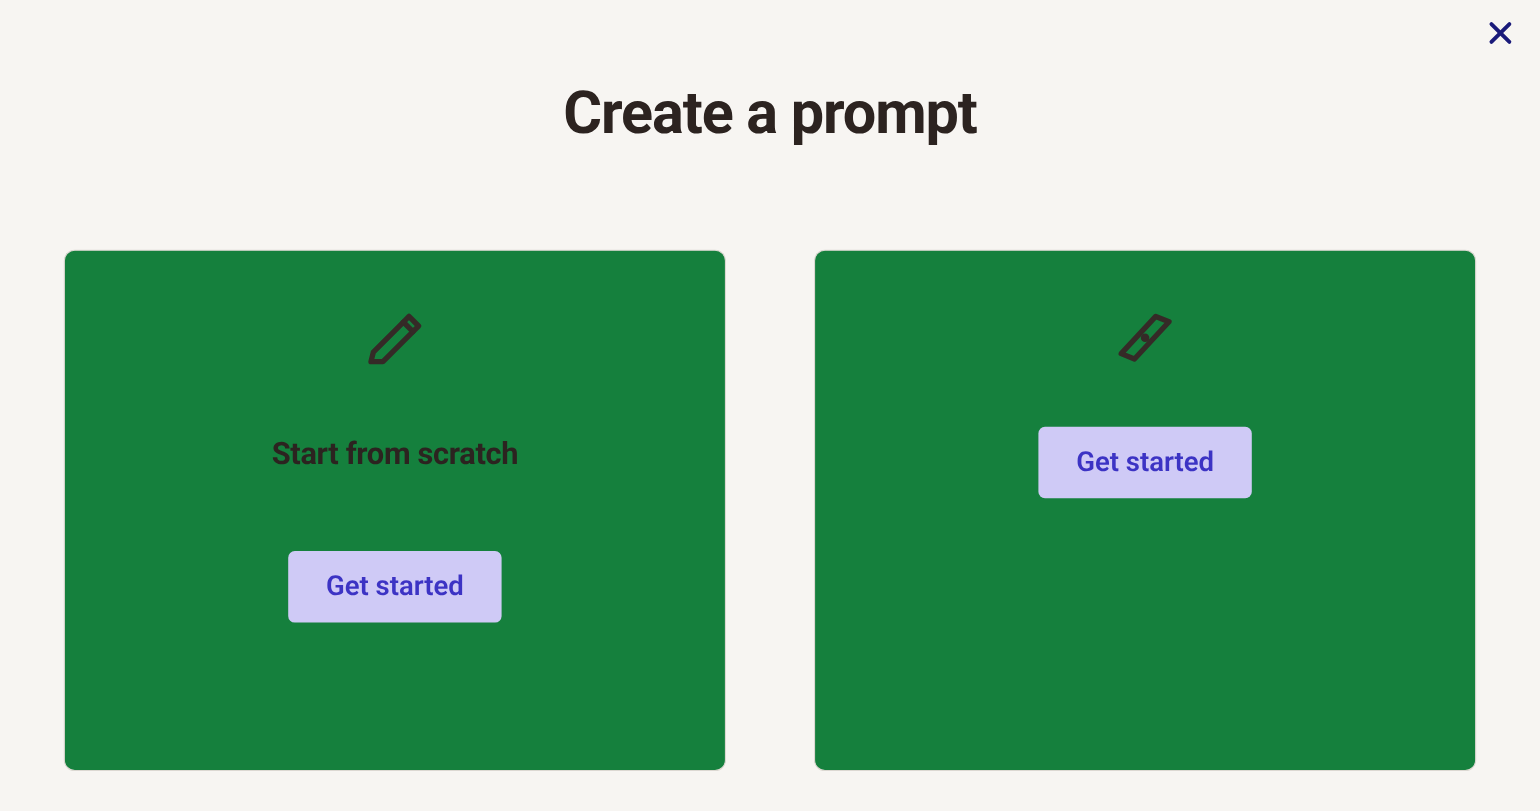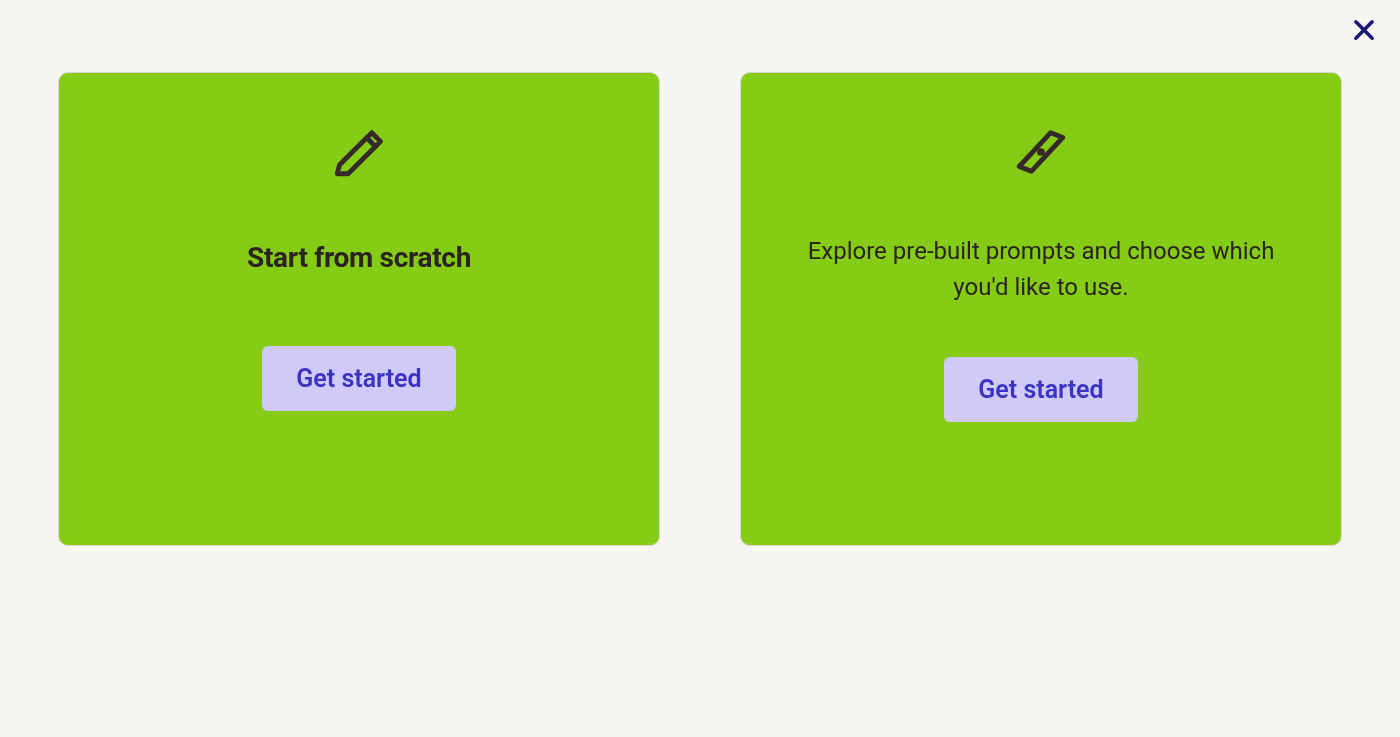--- a/index.html
+++ b/index.html
@@ -40,21 +40,21 @@
     .cards {
       display: flex;
       gap: 80px;
       justify-content: center;
     }
     .card {
       width: 602px;
       height: 474px;
       border: 1px solid #dcd8d2;
       border-radius: 10px;
-      background: #84cc16;
+      background: #15803d;
       display: flex;
       flex-direction: column;
       align-items: center;
       padding-top: 50px;
     }
     .card-icon {
       width: 58px;
       height: 58px;
       color: #352a27;
       display: flex;
@@ -98,20 +98,21 @@
 <div class="close-btn">
   <span>
     <svg viewBox="0 0 24 24" fill="none" stroke="currentColor" stroke-width="3" stroke-linecap="round">
       <line x1="5" y1="5" x2="19" y2="19"></line>
       <line x1="19" y1="5" x2="5" y2="19"></line>
     </svg>
   </span>
 </div>
 
 <div class="container">
+  <h1 class="page-title">Create a prompt</h1>
 
   <div class="cards">
 
     <div class="card">
       <div class="card-icon">
         <svg viewBox="0 0 24 24" fill="none" stroke="currentColor" stroke-width="2" stroke-linecap="round" stroke-linejoin="round">
           <path d="M3 21 L3.9 17.4 L15.2 6.1 L18.8 9.7 L7.5 21 L3 21 Z"></path>
           <path d="M15.2 6.1 L17.3 4 L20.9 7.6 L18.8 9.7"></path>
         </svg>
       </div>
@@ -120,18 +121,17 @@
       <button class="card-btn">Get started</button>
     </div>
 
     <div class="card">
       <div class="card-icon">
         <svg viewBox="0 0 24 24" fill="none" stroke="currentColor" stroke-width="2" stroke-linejoin="round" stroke-linecap="round">
           <polygon points="3,18 16,4 21,6 8,20"></polygon>
           <circle cx="12" cy="12" r="1.6" fill="currentColor" stroke="none"></circle>
         </svg>
       </div>
-      <p class="card-desc">Explore pre-built prompts and choose which you'd like to use.</p>
       <button class="card-btn">Get started</button>
     </div>
 
   </div>
 </div>
 
 </body></html>

